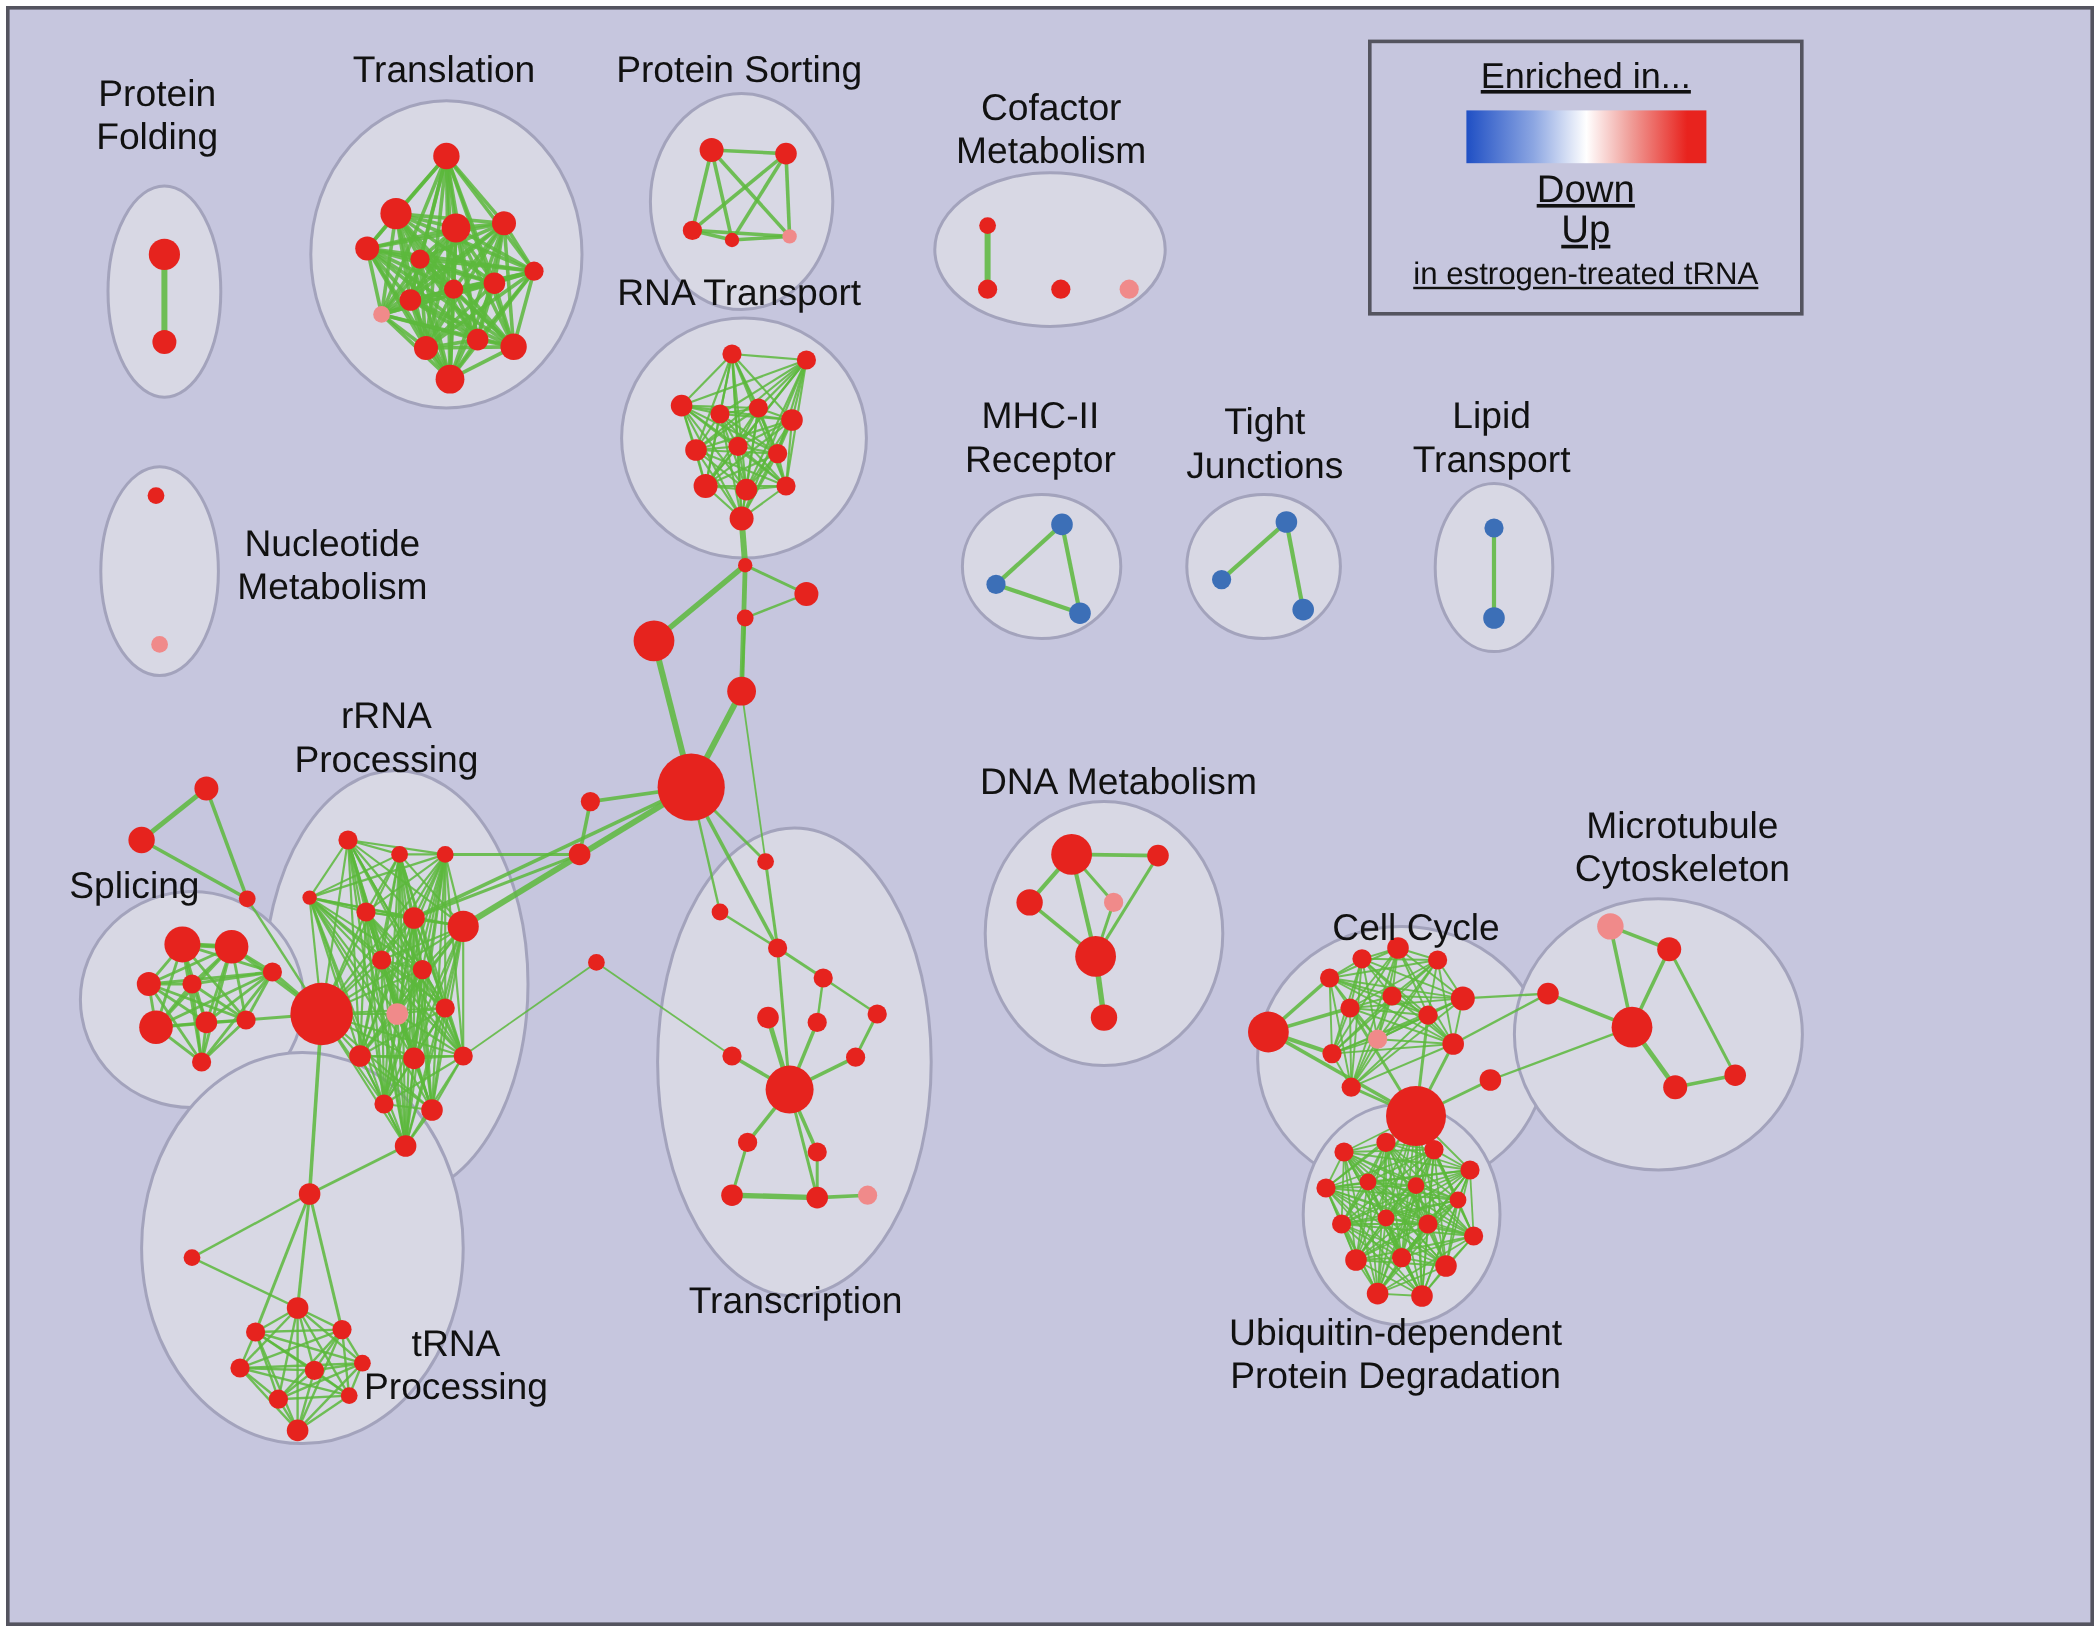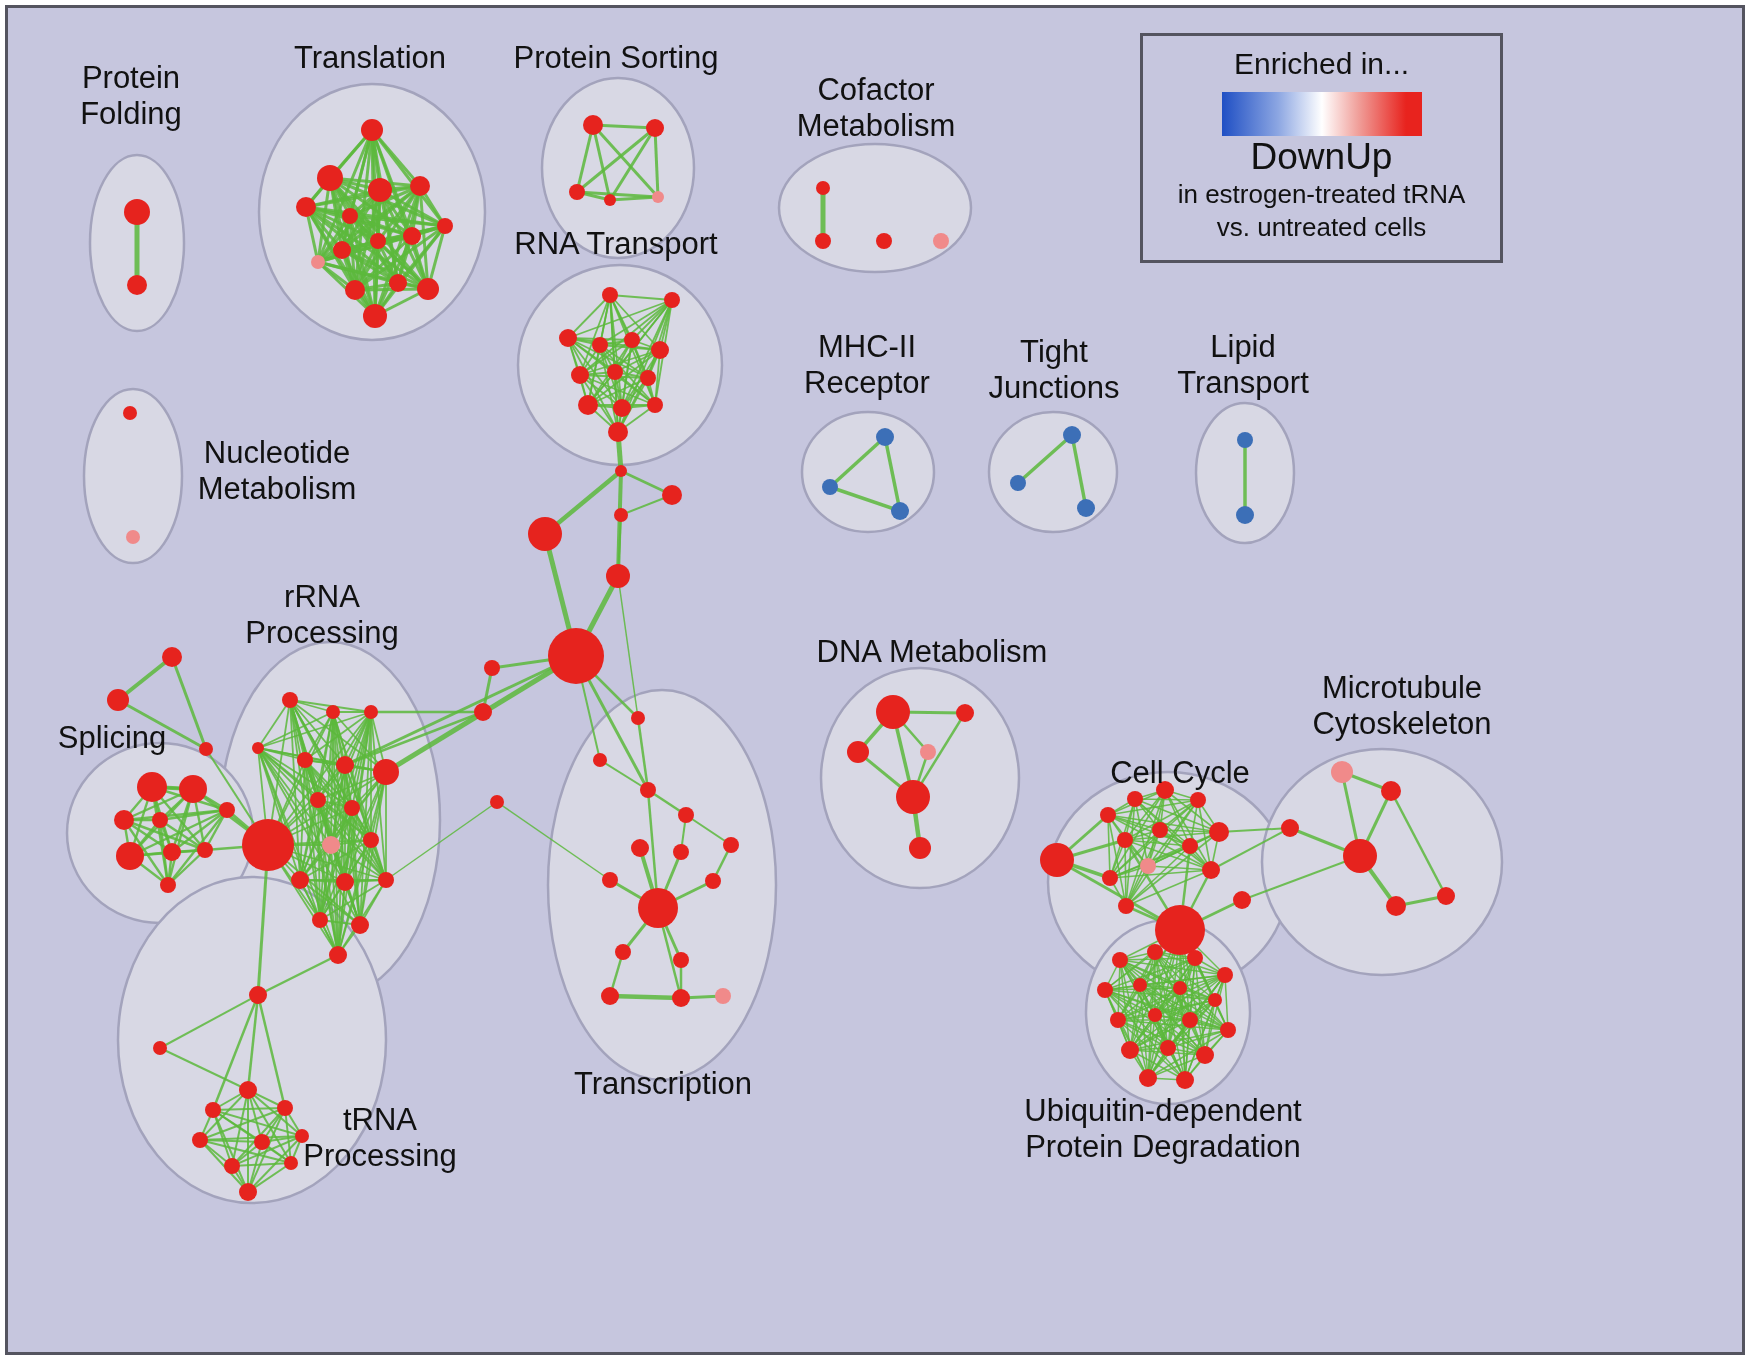--- a/index.html
+++ b/index.html
@@ -1,23 +1,23 @@
 <!DOCTYPE html>
 <html style="--bg: #c6c6de; --frame: #54545f;"><head>
 <meta charset="utf-8">
 <style>
   html,body{margin:0;padding:0;}
   body{width:1750px;height:1360px;background:#ffffff;font-family:"Liberation Sans",sans-serif;position:relative;overflow:hidden;}
   .frame{position:absolute;left:5px;top:5px;width:1740px;height:1350px;background:var(--bg,#c6c6de);border:3px solid var(--frame,#54545f);box-sizing:border-box;z-index:0;}
   #net{position:absolute;left:0;top:0;width:1750px;height:1360px;z-index:1;}
   .cluster-label{font-size:31px;fill:#111111;}
-  .legend{position:absolute;left:1140px;top:33px;width:363px;height:230px;border:3px solid var(--frame,#54545f);box-sizing:border-box;z-index:2;text-align:center;color:#111111;background:var(--bg,#c6c6de);}
+  .legend{position:absolute;left:1140px;top:33px;width:363px;height:230px;border:3px solid var(--frame,#54545f);box-sizing:border-box;z-index:2;text-align:center;color:#111111;background:var(--bg,#c6c6de);text-decoration:underline;}
   .legend-title{font-size:30px;margin-top:10px;line-height:36px;}
   .gradbar{width:200px;height:44px;margin:10px auto 0;}
-  .updown{width:268px;margin:4px auto 0;display:flex;justify-content:center;font-size:37px;line-height:34px;}
+  .updown{width:268px;margin:4px auto 0;display:flex;justify-content:flex-start;font-size:32px;line-height:34px;flex-direction:column;}
   .legend-desc{font-size:26px;line-height:33px;}
   .legend-desc.first{margin-top:4px;}
 </style>
 </head>
 <body>
 
 <div class="frame"></div>
 
 <svg id="net" viewBox="0 0 1750 1360">
     <ellipse cx="137" cy="243" rx="47" ry="88" fill="#d8d8e4" stroke="#a3a3bc" stroke-width="2.5"></ellipse>
@@ -940,14 +940,13 @@
   </svg>
 
 <div class="legend">
   <div class="legend-title">Enriched in...</div>
   <div class="gradbar" id="gradbar" style="background: linear-gradient(90deg, rgb(31, 79, 196) 0%, rgb(140, 166, 226) 28%, rgb(255, 255, 255) 50%, rgb(240, 160, 155) 68%, rgb(232, 35, 30) 92%);"></div>
   <div class="updown">
     <span>Down</span>
     <span>Up</span>
   </div>
   <div class="legend-desc first">in estrogen-treated tRNA</div>
-  <div class="legend-desc">vs. untreated cells</div>
 </div>
 
 </body></html>

